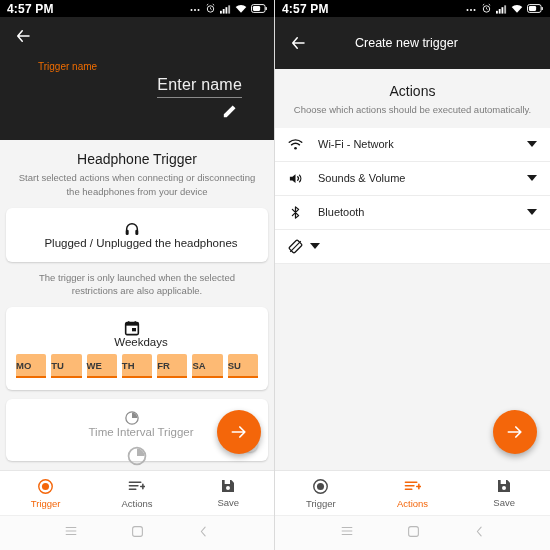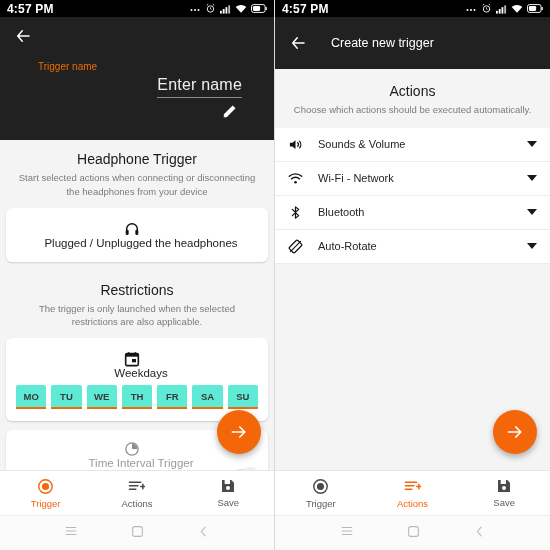--- a/index.html
+++ b/index.html
@@ -13,21 +13,21 @@
 
   
   .statusbar { height:17px; background:#000; color:#fff; display:flex;
     align-items:center; justify-content:space-between; padding:0 7px; flex:0 0 auto; }
   .sb-time { font-size:12px; font-weight:bold; letter-spacing:.2px; }
   .sb-icons { display:flex; align-items:center; gap:4px; }
   .sb-icons svg { display:block; }
 
   
   .appbar { background:#212121; flex:0 0 auto; }
-  .appbar-row { height:38px; display:flex; align-items:center; padding:0 12px; }
+  .appbar-row { height:38px; display:flex; align-items:center; padding:0 12px;gap:24px; }
   .appbar-title { color:#fff; font-size:12.5px; margin-left:22px; }
   .back-btn { width:22px; height:22px; display:flex; align-items:center; justify-content:center; }
 
   
   .appbar.tall { padding-bottom:14px; }
   .name-block { padding:6px 32px 0 38px; position:relative; }
   .name-label { color:#ef6c00; font-size:10px; margin-bottom:4px; }
   .name-row { display:flex; align-items:flex-end;flex-direction:column; }
   .name-input { flex:1; color:#efefef; font-size:16px; padding-bottom:3px;
                 border-bottom:1px solid #8a8a8a; letter-spacing:.2px;}
@@ -43,22 +43,22 @@
                  line-height:1.45; padding:0 18px 9px; }
 
   .card { background:#fff; border-radius:6px; margin:0 6px 9px;
           box-shadow:0 1px 2px rgba(0,0,0,.16); }
   .card-row { display:flex; align-items:center; padding:13px 12px;flex-direction:column; }
   .card-row .ic { width:26px; display:flex; align-items:center; }
   .card-row .txt { font-size:11.5px; color:#242424; margin-left:8px; }
   .card-row .txt.muted { color:#9b9b9b; }
 
   .weekday-wrap { display:flex; gap:5px; padding:0 10px 12px; }
-  .wd { flex:1; background:#5eead4; border-bottom:2px solid #ef6c00;
-        text-align:center; font-size:9.5px; font-weight:bold; color:#3a3a3a;
+  .wd { flex:1; background:#fdba74; border-bottom:2px solid #ef6c00;
+        text-align:left; font-size:9.5px; font-weight:bold; color:#3a3a3a;
         padding:6px 0 5px; border-radius:2px 2px 0 0; }
 
   .toggle-ghost { width:22px; height:12px; border-radius:7px; background:#e2e2e2;
                   position:relative; margin-left:auto; }
   .toggle-ghost::after{ content:""; position:absolute; right:-2px; top:-2px;
                   width:16px; height:16px; border-radius:50%; background:#f0f0f0;
                   box-shadow:0 1px 2px rgba(0,0,0,.2); }
 
   .clip-icon { position:absolute; left:50%; transform:translateX(-50%);
                bottom:-10px; }
@@ -159,21 +159,20 @@
             <svg width="16" height="16" viewBox="0 0 24 24">
                 <path d="M4 14v-2a8 8 0 0 1 16 0v2" fill="none" stroke="#151515" stroke-width="2.2"></path>
                 <rect x="2.5" y="13" width="4.5" height="8" rx="2" fill="#151515"></rect>
                 <rect x="17" y="13" width="4.5" height="8" rx="2" fill="#151515"></rect>
               </svg>
           </span>
           <span class="txt">Plugged / Unplugged the headphones</span>
         </div>
       </div>
 
-      <div class="section-title">Restrictions</div>
       <div class="section-sub">The trigger is only launched when the selected restrictions are also applicable.</div>
 
       <div class="card">
         <div class="card-row" style="padding-bottom:6px;">
           <span class="ic">
             <svg width="16" height="16" viewBox="0 0 24 24">
                 <rect x="2.5" y="4" width="19" height="18" rx="2" fill="none" stroke="#151515" stroke-width="2.4"></rect>
                 <rect x="2.5" y="4" width="19" height="4.5" fill="#151515"></rect>
                 <path d="M7 2v4M17 2v4" stroke="#151515" stroke-width="2.4"></path>
                 <rect x="12" y="12" width="6" height="5" fill="#151515"></rect>
@@ -300,56 +299,55 @@
     </div>
 
     <div class="body">
       <div class="section-title" style="padding-top:14px;">Actions</div>
       <div class="section-sub">Choose which actions should be executed automatically.</div>
 
       <div class="alist">
         <div class="arow">
           <span class="ic">
               <svg width="15" height="15" viewBox="0 0 24 24">
+                <path d="M2 8.5a15 15 0 0 1 20 0" fill="none" stroke="#151515" stroke-width="2.2" stroke-linecap="round"></path>
+                <path d="M5.6 12.6a10 10 0 0 1 12.8 0" fill="none" stroke="#151515" stroke-width="2.2" stroke-linecap="round"></path>
+                <circle cx="12" cy="18" r="2.1" fill="#151515"></circle>
+              </svg>
+            </span>
+          <span class="lbl">Wi-Fi - Network</span>
+          <span class="caret"></span>
+        </div>
+        <div class="arow">
+          <span class="ic">
+              <svg width="15" height="15" viewBox="0 0 24 24">
                 <path d="M3 9h4l5-4v14l-5-4H3z" fill="#151515"></path>
                 <path d="M15.5 9.2a4 4 0 0 1 0 5.6" fill="none" stroke="#151515" stroke-width="2" stroke-linecap="round"></path>
                 <path d="M18.4 6.6a8 8 0 0 1 0 10.8" fill="none" stroke="#151515" stroke-width="2" stroke-linecap="round"></path>
               </svg>
             </span>
           <span class="lbl">Sounds &amp; Volume</span>
           <span class="caret"></span>
         </div>
         <div class="arow">
           <span class="ic">
               <svg width="15" height="15" viewBox="0 0 24 24">
-                <path d="M2 8.5a15 15 0 0 1 20 0" fill="none" stroke="#151515" stroke-width="2.2" stroke-linecap="round"></path>
-                <path d="M5.6 12.6a10 10 0 0 1 12.8 0" fill="none" stroke="#151515" stroke-width="2.2" stroke-linecap="round"></path>
-                <circle cx="12" cy="18" r="2.1" fill="#151515"></circle>
-              </svg>
-            </span>
-          <span class="lbl">Wi-Fi - Network</span>
-          <span class="caret"></span>
-        </div>
-        <div class="arow">
-          <span class="ic">
-              <svg width="15" height="15" viewBox="0 0 24 24">
                 <path d="M7 7l10 10-5 4V3l5 4L7 17" fill="none" stroke="#151515" stroke-width="2" stroke-linejoin="round" stroke-linecap="round"></path>
               </svg>
             </span>
           <span class="lbl">Bluetooth</span>
           <span class="caret"></span>
         </div>
         <div class="arow">
           <span class="ic">
               <svg width="15" height="15" viewBox="0 0 24 24">
                 <rect x="6" y="2.5" width="12" height="19" rx="2.5" fill="none" stroke="#151515" stroke-width="2" transform="rotate(45 12 12)"></rect>
                 <path d="M3.5 20.5L20.5 3.5" stroke="#151515" stroke-width="1.8"></path>
               </svg>
             </span>
-          <span class="lbl">Auto-Rotate</span>
           <span class="caret"></span>
         </div>
       </div>
 
       <div class="fab">
         <svg width="20" height="20" viewBox="0 0 24 24">
             <path d="M4 12h15M13 6l6 6-6 6" stroke="#fff" stroke-width="2" fill="none" stroke-linecap="round" stroke-linejoin="round"></path>
           </svg>
       </div>
     </div>

